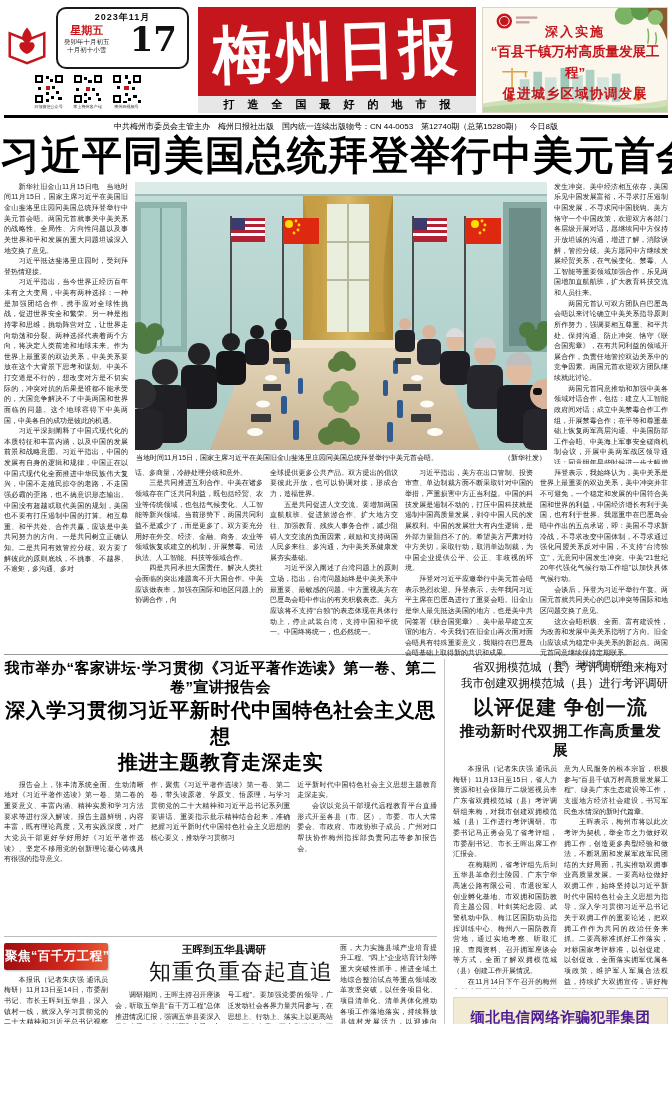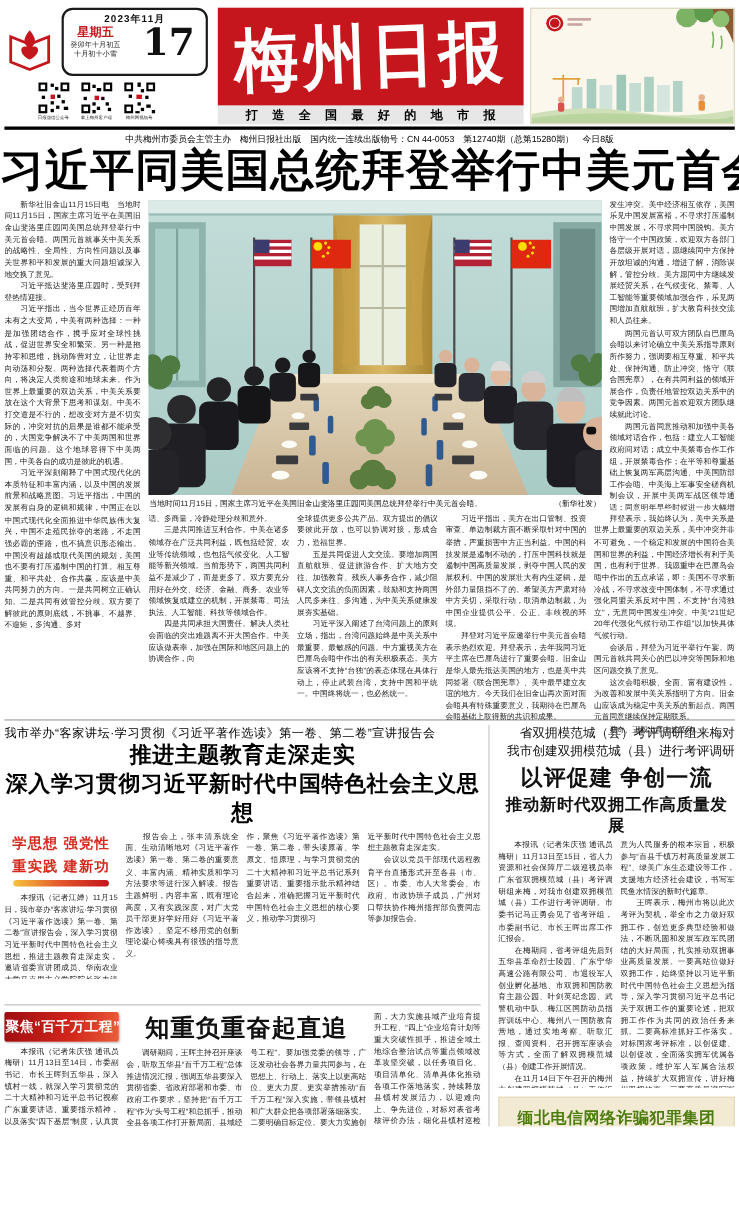--- a/index.html
+++ b/index.html
@@ -49,42 +49,42 @@
   .side-col{flex:1;height:282px}
   .below-cols{display:flex;gap:7px;flex:1;margin-top:3px}
   .bcol{flex:1;min-width:0}
 
   .hr-div{border-top:1px solid #999;margin:6px 4px 4px 4px}
 
   
   .bottom{display:flex;padding:0 4px;gap:0}
   .bottom-left{width:440px;flex:none;padding-right:7px}
   .bottom-right{flex:1;border-left:1px solid #c5c5c5;padding-left:8px;min-width:0}
-  .kicker{font-size:11px;font-weight:400;color:#000;letter-spacing:.5px}
+  .kicker{font-size:15px;font-weight:700;text-align:center;color:#000;letter-spacing:.5px}
   .bl-h{font-size:20px;font-weight:900;text-align:center;color:#000;line-height:1.3;letter-spacing:.5px}
   .bl-cols{display:flex;gap:7px;height:150px;margin-top:5px}
   .bl-col{flex:1;min-width:0}
   .slogan-badge{color:#d42b1e;font-weight:900;font-size:13px;text-align:center;line-height:1.6;letter-spacing:1px}
   .ribbon{height:6px;background:linear-gradient(90deg,#f5c33b,#e2552a,#c4161c);border-radius:4px;margin:2px 8px 6px 8px}
   .sub-row{display:flex;gap:7px;border-top:1px solid #bbb;margin-top:6px;padding-top:6px;height:236px}
   .sub-left{width:104px;flex:none}
   .focus-banner{background:linear-gradient(100deg,#9e0d10,#d3271c 60%,#e8603a);color:#fff;font-weight:900;font-size:12.5px;text-align:center;padding:5px 1px;border-radius:2px;letter-spacing:.5px;box-shadow:1px 1px 2px rgba(0,0,0,.25);margin-bottom:5px;white-space:nowrap}
   .sub-mid{width:218px;flex:none}
   .w-kicker{font-size:10.5px;font-weight:700;text-align:center}
-  .w-h{font-size:22px;font-weight:700;text-align:center;line-height:1.35;letter-spacing:1px}
+  .w-h{font-size:22px;font-weight:400;text-align:right;line-height:1.35;letter-spacing:1px}
   .w-cols{display:flex;gap:7px;height:146px;margin-top:4px}
   .sub-right{flex:1;min-width:0}
 
   .br-kicker{font-size:11.5px;font-weight:400;text-align:right;line-height:1.45}
   .br-h1{font-size:20px;font-weight:700;text-align:center;margin-top:2px;letter-spacing:1px}
   .br-h2{font-size:15px;font-weight:900;text-align:center;margin:1px 0 4px;letter-spacing:.5px}
   .br-cols{display:flex;gap:7px;height:225px}
 
   .teaser{position:relative;background:#f2ead3;border:1px solid #e2d7b8;margin-top:8px;padding:9px 6px 12px;text-align:center}
-  .teaser-line{color:#4d7c0f;font-weight:900;font-size:14.5px;line-height:1.45;letter-spacing:.5px}
+  .teaser-line{color:#4c1d95;font-weight:900;font-size:14.5px;line-height:1.45;letter-spacing:.5px}
   .teaser-rule{display:flex;align-items:center;margin-top:7px;padding:0 6px}
   .t-line{flex:1;height:1px;background:#8a7f63}
   .page-badge{background:linear-gradient(#6a6156,#3f3930);color:#fff;font-size:8px;font-weight:700;padding:1px 6px;border-radius:2px;margin:0 5px;border:1px solid #c0392b}
   .watermark{position:absolute;right:-2px;bottom:-10px;font-size:27px;font-weight:900;color:rgba(110,110,112,.55);font-family:"DejaVu Serif",serif;transform:rotate(-5deg);letter-spacing:2px;pointer-events:none;white-space:nowrap}
 </style>
 </head>
 <body>
 
 <div class="page">
 
@@ -208,20 +208,25 @@
         <path d="M0 102 Q48 92 95 100 T190 98 L190 111 L0 111 Z" fill="#cfe0b8"></path>
         <path d="M0 106 Q60 98 120 104 T190 104 L190 111 L0 111 Z" fill="#b9d49e"></path>
 
         <path d="M30 64 L30 90 M20 68 L46 68 M44 68 L44 74" stroke="#e0a13c" stroke-width="1.6" fill="none"></path>
 
         <circle cx="28" cy="88" r="3" fill="#e8b08e"></circle>
           <rect x="25" y="91" width="6" height="9" rx="2" fill="#d2544a"></rect>
         <circle cx="160" cy="86" r="3" fill="#e8b08e"></circle>
           <rect x="157" y="89" width="6" height="10" rx="2" fill="#e7903c"></rect>
       </svg>
+      <div class="banner-text">
+        <div class="bt1">深入实施</div>
+        <div class="bt2">“百县千镇万村高质量发展工程”</div>
+        <div class="bt3">促进城乡区域协调发展</div>
+      </div>
     </div>
   </div>
 
   <div class="black-rule"></div>
   <div class="info-line">中共梅州市委员会主管主办　梅州日报社出版　国内统一连续出版物号：CN 44-0053　第12740期（总第15280期）　今日8版</div>
 
   <div class="main-headline">习近平同美国总统拜登举行中美元首会晤</div>
 
   <div class="lead">
     <div class="lead-colL btxt">　　新华社旧金山11月15日电　当地时间11月15日，国家主席习近平在美国旧金山斐洛里庄园同美国总统拜登举行中美元首会晤。两国元首就事关中美关系的战略性、全局性、方向性问题以及事关世界和平和发展的重大问题坦诚深入地交换了意见。
@@ -420,45 +425,38 @@
       </div>
     </div>
   </div>
 
   <div class="hr-div"></div>
 
   <div class="bottom">
 
     <div class="bottom-left">
       <div class="kicker">我市举办“客家讲坛·学习贯彻《习近平著作选读》第一卷、第二卷”宣讲报告会</div>
+      <div class="bl-h">深入学习贯彻习近平新时代中国特色社会主义思想</div>
       <div class="bl-h">推进主题教育走深走实</div>
-      <div class="bl-h">深入学习贯彻习近平新时代中国特色社会主义思想</div>
 
       <div class="bl-cols">
-        <div class="bl-col">
-          <div class="slogan-badge">
-            <div>学思想 强党性</div>
-            <div>重实践 建新功</div>
-          </div>
-          <div class="ribbon"></div>
-          <div class="btxt" style="height:78px">　　本报讯（记者江婵）11月15日，我市举办“客家讲坛·学习贯彻《习近平著作选读》第一卷、第二卷”宣讲报告会，深入学习贯彻习近平新时代中国特色社会主义思想，推进主题教育走深走实，邀请省委宣讲团成员、华南农业大学马克思主义学院院长张丰清作专题报告。市委书记马正勇出席报告会，市委常委、宣传部部长张运全主持报告会。</div>
-        </div>
         <div class="bl-col btxt">　　报告会上，张丰清系统全面、生动清晰地对《习近平著作选读》第一卷、第二卷的重要意义、丰富内涵、精神实质和学习方法要求等进行深入解读。报告主题鲜明，内容丰富，既有理论高度，又有实践深度，对广大党员干部更好学好用好《习近平著作选读》、坚定不移用党的创新理论凝心铸魂具有很强的指导意义。</div>
         <div class="bl-col btxt">作，聚焦《习近平著作选读》第一卷、第二卷，带头读原著、学原文、悟原理，与学习贯彻党的二十大精神和习近平总书记系列重要讲话、重要指示批示精神结合起来，准确把握习近平新时代中国特色社会主义思想的核心要义，推动学习贯彻习</div>
         <div class="bl-col btxt">近平新时代中国特色社会主义思想主题教育走深走实。
 　　会议以党员干部现代远程教育平台直播形式开至各县（市、区）。市委、市人大常委会、市政府、市政协班子成员，广州对口帮扶协作梅州指挥部负责同志等参加报告会。</div>
       </div>
 
       <div class="sub-row">
         <div class="sub-left">
           <div class="focus-banner">聚焦“百千万工程”</div>
           <div class="btxt" style="height:186px">　　本报讯（记者朱庆强 通讯员梅研）11月13日至14日，市委副书记、市长王晖到五华县，深入镇村一线，就深入学习贯彻党的二十大精神和习近平总书记视察广东重要讲话、重要指示精神，以及落实“四下基层”制度，认真贯彻落实省委“1310”具体部署及省委、省政府主要领导来梅调研讲话要求，围绕深入实施“百县千镇万村高质量发展工程”，推进实体经济为本、制造业当家、全域土地综合整治、“四上”企业培育、绿美梅州生态建设等工作进行调研。
 　　在安流镇低坑村，王晖详细了解安流镇全域土地综合整治试点工作开展情况，并与县、镇干部深入交流谈心，听取基层干部群众的意见建议，强调五华县和安流镇要以“百千万工程”为统领，以安流镇全域土地综合整治省级试点改革为契机，抓准实施方法和路径，加</div>
         </div>
         <div class="sub-mid">
+          <div class="w-kicker">王晖到五华县调研</div>
           <div class="w-h">知重负重奋起直追</div>
           <div class="w-cols">
             <div class="bl-col btxt">　　调研期间，王晖主持召开座谈会，听取五华县“百千万工程”总体推进情况汇报，强调五华县要深入贯彻省委、省政府部署和市委、市政府工作要求，坚持把“百千万工程”作为“头号工程”和总抓手，推动全县各项工作打开新局面、县域经济高质量发展取得新成效。
 　　一要提高政治站位。要深刻认识实施“百千万工程”是省委落实习近平总书记关于实现广东区域发展平衡性协调性这一重要要求的具体行动，是推动梅州加快振兴、共同富裕和高质量发展的“头</div>
             <div class="bl-col btxt">号工程”。要加强党委的领导，广泛发动社会各界力量共同参与，在思想上、行动上、落实上以更高站位、更大力度、更实举措推动“百千万工程”深入实施，带领县镇村和广大群众把各项部署落细落实。二要明确目标定位。要大力实施创先进位晋位行动，结合五华县发展实际，找准工作切入点和突破口，科学确定发展目标，因地制宜打造一批可看可学、富有特色的五华样板和示范。三要突出工作重点。要健全“百千万工程”指挥体系、工作体系、目标体系、政策体系和评价体系，围绕县域经济、城镇建设、乡村振兴、要素保障等方</div>
           </div>
         </div>
         <div class="sub-right btxt">面，大力实施县域产业培育提升工程、“四上”企业培育计划等重大突破性抓手，推进全域土地综合整治试点等重点领域改革攻坚突破，以任务项目化、项目清单化、清单具体化推动各项工作落地落实，持续释放县镇村发展活力，以迎难向上、争先进位，对标对表省考核评价办法，细化县镇村巡检清单，做到以考促干、以考促改、以考促提升，以工作好成绩书写考核好答卷。
 　　王晖要求，五华县要知重负重、奋起直追，坚持用结果说话，紧扣年初划定的目标，全力抓好经济运行、制造业当家、招商引资、“四上”企业培育、绿美梅州生态建设等重点工作，倒排工期任务，全力冲刺第四季度，争取最好结果。要提升项目谋划的意识和能力，扎实做好做细项目前期工作，提高项目成熟度，形成有效项目库，争取获得更多中央预算内投资、专项债、特别国债等资金支持。
 　　市领导等参加调研。</div>

